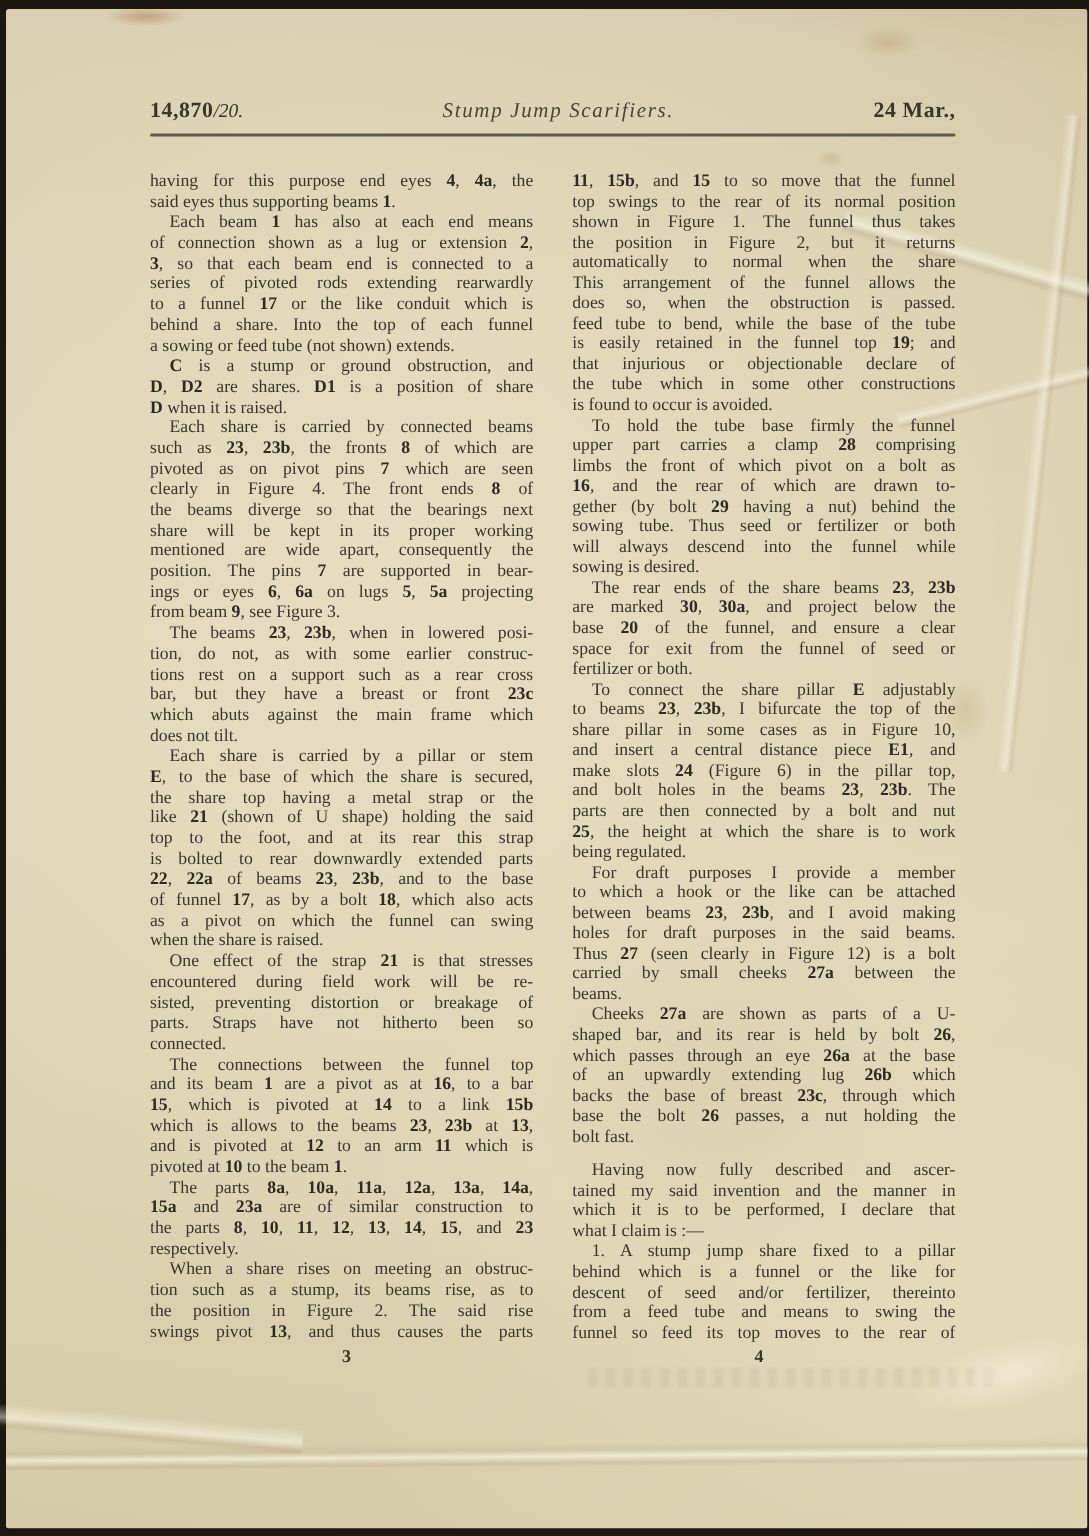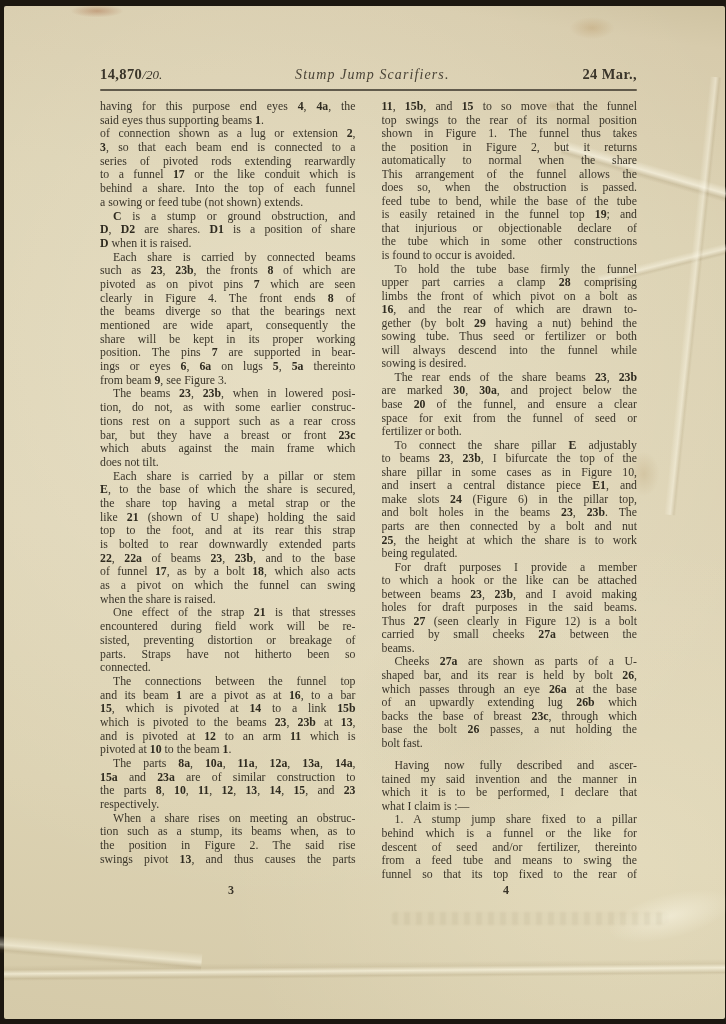--- a/index.html
+++ b/index.html
@@ -46,21 +46,21 @@
 
   .content{position:absolute;inset:0;padding:60px 0 0 96px;color:var(--ink);}
   .inner{width:537px;}
   .header{display:flex;justify-content:space-between;align-items:baseline;height:18px;font-size:14.5px;}
   .h-left b{font-weight:700;letter-spacing:.4px;}
   .h-left .suffix{font-weight:400;font-style:italic;font-size:13px;}
   .h-center{font-style:italic;font-size:14px;letter-spacing:1.1px;color:#4a4437;}
   .h-right{font-weight:700;letter-spacing:.4px;}
   .rule{margin-top:5px;height:2px;background:var(--rule);opacity:.85;border-radius:1px;}
 
-  .columns{display:flex;gap:26px;margin-top:9px;}
+  .columns{display:flex;gap:26px;margin-top:23px;}
   .column{width:262px;font-size:11.8px;}
   .line{position:relative;line-height:13.7px;height:13.7px;overflow:hidden;
         text-align:justify;text-align-last:justify;}
   .col-right .line{line-height:13.55px;height:13.55px;}
   .line.pend{text-align-last:left;}
   .line.para{text-indent:13px;}
   .line.gap{margin-top:9px;}
   .line b{font-weight:700;color:#2f2b20;}
 
   .footer{display:flex;gap:13px;margin-top:2px;}
@@ -90,38 +90,39 @@
           <span class="h-left"><b>14,870</b><span class="suffix">/20.</span></span>
           <span class="h-center">Stump Jump Scarifiers.</span>
           <span class="h-right">24 Mar.,</span>
         </div>
         <div class="rule"></div>
 
         <div class="columns">
           <div class="column col-left" id="col-left">
               <div class="line"><span>having for this purpose end eyes </span><b>4</b><span>, </span><b>4a</b><span>, the</span></div>
               <div class="line pend"><span>said eyes thus supporting beams </span><b>1</b><span>.</span></div>
+              <div class="line para"><span>Each beam </span><b>1</b><span> has also at each end means</span></div>
               <div class="line"><span>of connection shown as a lug or extension </span><b>2</b><span>,</span></div>
               <div class="line"><b>3</b><span>, so that each beam end is connected to a</span></div>
               <div class="line"><span>series of pivoted rods extending rearwardly</span></div>
               <div class="line"><span>to a funnel </span><b>17</b><span> or the like conduit which is</span></div>
               <div class="line"><span>behind a share. Into the top of each funnel</span></div>
               <div class="line pend"><span>a sowing or feed tube (not shown) extends.</span></div>
               <div class="line para"><b>C</b><span> is a stump or ground obstruction, and</span></div>
               <div class="line"><b>D</b><span>, </span><b>D2</b><span> are shares. </span><b>D1</b><span> is a position of share</span></div>
               <div class="line pend"><b>D</b><span> when it is raised.</span></div>
               <div class="line para"><span>Each share is carried by connected beams</span></div>
               <div class="line"><span>such as </span><b>23</b><span>, </span><b>23b</b><span>, the fronts </span><b>8</b><span> of which are</span></div>
               <div class="line"><span>pivoted as on pivot pins </span><b>7</b><span> which are seen</span></div>
               <div class="line"><span>clearly in Figure 4. The front ends </span><b>8</b><span> of</span></div>
               <div class="line"><span>the beams diverge so that the bearings next</span></div>
+              <div class="line"><span>share will be kept in its proper working</span></div>
               <div class="line"><span>mentioned are wide apart, consequently the</span></div>
-              <div class="line"><span>share will be kept in its proper working</span></div>
               <div class="line"><span>position. The pins </span><b>7</b><span> are supported in bear-</span></div>
-              <div class="line"><span>ings or eyes </span><b>6</b><span>, </span><b>6a</b><span> on lugs </span><b>5</b><span>, </span><b>5a</b><span> thereinto</span></div>
+              <div class="line"><span>ings or eyes </span><b>6</b><span>, </span><b>6a</b><span> on lugs </span><b>5</b><span>, </span><b>5a</b><span> projecting</span></div>
               <div class="line pend"><span>from beam </span><b>9</b><span>, see Figure 3.</span></div>
               <div class="line para"><span>The beams </span><b>23</b><span>, </span><b>23b</b><span>, when in lowered posi-</span></div>
               <div class="line"><span>tion, do not, as with some earlier construc-</span></div>
               <div class="line"><span>tions rest on a support such as a rear cross</span></div>
               <div class="line"><span>bar, but they have a breast or front </span><b>23c</b></div>
               <div class="line"><span>which abuts against the main frame which</span></div>
               <div class="line pend"><span>does not tilt.</span></div>
               <div class="line para"><span>Each share is carried by a pillar or stem</span></div>
               <div class="line"><b>E</b><span>, to the base of which the share is secured,</span></div>
               <div class="line"><span>the share top having a metal strap or the</span></div>
@@ -133,29 +134,29 @@
               <div class="line"><span>as a pivot on which the funnel can swing</span></div>
               <div class="line pend"><span>when the share is raised.</span></div>
               <div class="line para"><span>One effect of the strap </span><b>21</b><span> is that stresses</span></div>
               <div class="line"><span>encountered during field work will be re-</span></div>
               <div class="line"><span>sisted, preventing distortion or breakage of</span></div>
               <div class="line"><span>parts. Straps have not hitherto been so</span></div>
               <div class="line pend"><span>connected.</span></div>
               <div class="line para"><span>The connections between the funnel top</span></div>
               <div class="line"><span>and its beam </span><b>1</b><span> are a pivot as at </span><b>16</b><span>, to a bar</span></div>
               <div class="line"><b>15</b><span>, which is pivoted at </span><b>14</b><span> to a link </span><b>15b</b></div>
-              <div class="line"><span>which is pivoted to the beams </span><b>23</b><span>, </span><b>23b</b><span> at </span><b>13</b><span>,</span></div>
+              <div class="line"><span>which is allows to the beams </span><b>23</b><span>, </span><b>23b</b><span> at </span><b>13</b><span>,</span></div>
               <div class="line"><span>and is pivoted at </span><b>12</b><span> to an arm </span><b>11</b><span> which is</span></div>
               <div class="line pend"><span>pivoted at </span><b>10</b><span> to the beam </span><b>1</b><span>.</span></div>
               <div class="line para"><span>The parts </span><b>8a</b><span>, </span><b>10a</b><span>, </span><b>11a</b><span>, </span><b>12a</b><span>, </span><b>13a</b><span>, </span><b>14a</b><span>,</span></div>
               <div class="line"><b>15a</b><span> and </span><b>23a</b><span> are of similar construction to</span></div>
               <div class="line"><span>the parts </span><b>8</b><span>, </span><b>10</b><span>, </span><b>11</b><span>, </span><b>12</b><span>, </span><b>13</b><span>, </span><b>14</b><span>, </span><b>15</b><span>, and </span><b>23</b></div>
               <div class="line pend"><span>respectively.</span></div>
               <div class="line para"><span>When a share rises on meeting an obstruc-</span></div>
-              <div class="line"><span>tion such as a stump, its beams when, as to</span></div>
+              <div class="line"><span>tion such as a stump, its beams rise, as to</span></div>
               <div class="line"><span>the position in Figure 2. The said rise</span></div>
               <div class="line"><span>swings pivot </span><b>13</b><span>, and thus causes the parts</span></div>
             </div>
           <div class="column col-right" id="col-right">
               <div class="line"><b>11</b><span>, </span><b>15b</b><span>, and </span><b>15</b><span> to so move that the funnel</span></div>
               <div class="line"><span>top swings to the rear of its normal position</span></div>
               <div class="line"><span>shown in Figure 1. The funnel thus takes</span></div>
               <div class="line"><span>the position in Figure 2, but it returns</span></div>
               <div class="line"><span>automatically to normal when the share</span></div>
               <div class="line"><span>This arrangement of the funnel allows the</span></div>
@@ -202,21 +203,21 @@
               <div class="line"><span>base the bolt </span><b>26</b><span> passes, a nut holding the</span></div>
               <div class="line pend"><span>bolt fast.</span></div>
               <div class="line para gap"><span>Having now fully described and ascer-</span></div>
               <div class="line"><span>tained my said invention and the manner in</span></div>
               <div class="line"><span>which it is to be performed, I declare that</span></div>
               <div class="line pend"><span>what I claim is :—</span></div>
               <div class="line para"><span>1. A stump jump share fixed to a pillar</span></div>
               <div class="line"><span>behind which is a funnel or the like for</span></div>
               <div class="line"><span>descent of seed and/or fertilizer, thereinto</span></div>
               <div class="line"><span>from a feed tube and means to swing the</span></div>
-              <div class="line"><span>funnel so that its top fixed to the rear of</span></div>
+              <div class="line"><span>funnel so feed its top moves to the rear of</span></div>
             </div>
         </div>
 
         <div class="footer">
           <span class="pg">3</span>
           <span class="pg">4</span>
         </div>
       </div>
     </div>
   </div>

